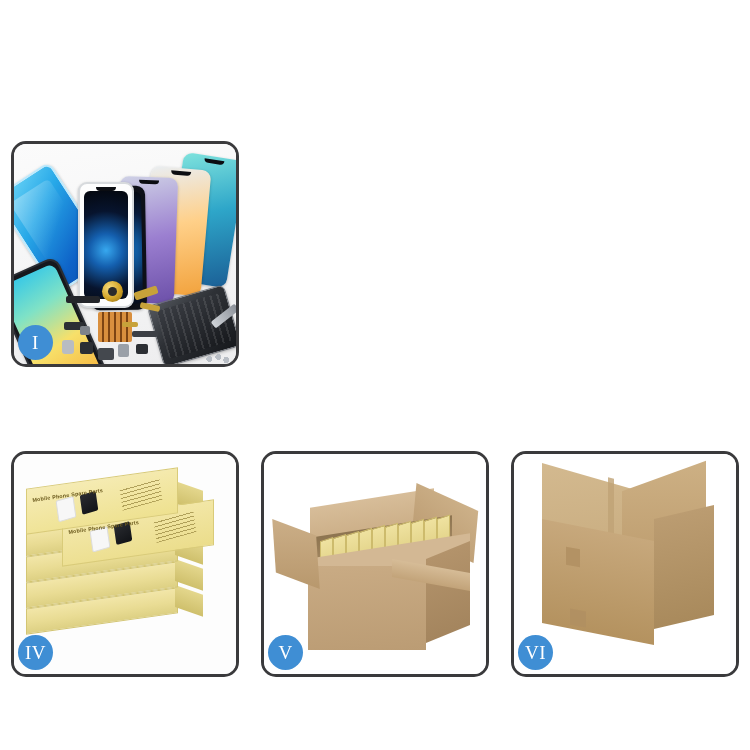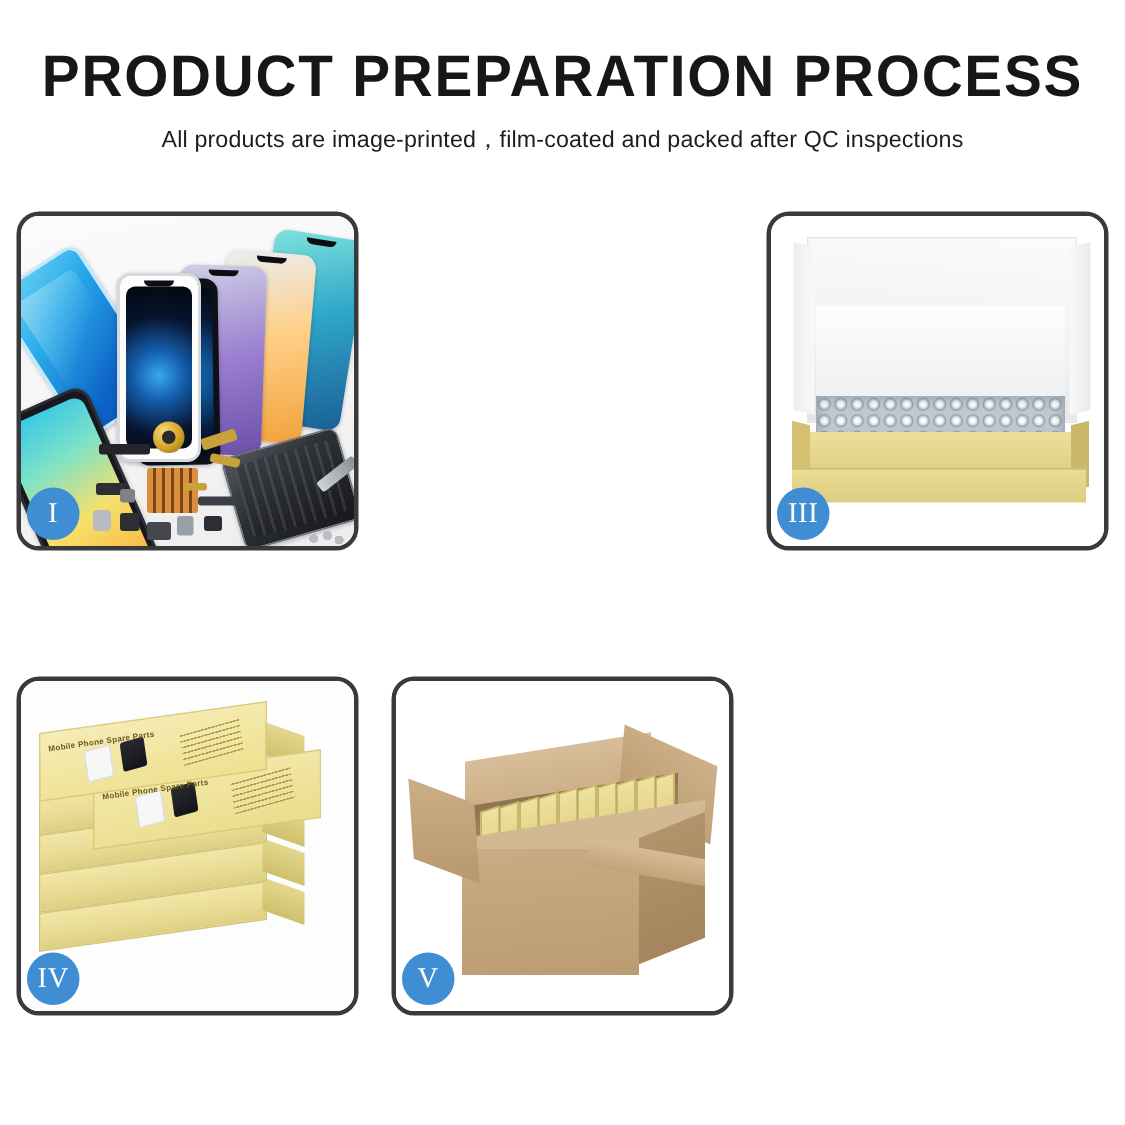--- a/index.html
+++ b/index.html
@@ -226,24 +226,20 @@
     background:#bfa276;transform:skewY(16deg);opacity:.8;}
   .tape{position:absolute;background:#b08f62;opacity:.85;}
   .tp1{left:52px;top:94px;width:14px;height:18px;transform:skewY(11deg);}
   .tp2{left:56px;top:156px;width:16px;height:16px;transform:skewY(11deg);}
 </style>
 </head>
 <body>
 
 <div class="page">
 
-  <div class="header">
-    <div class="title">PRODUCT PREPARATION PROCESS</div>
-    <div class="subtitle">All products are image-printed，film-coated and packed after QC inspections</div>
-  </div>
 
   <div class="grid">
 
     <div class="panel p1">
       <div class="scene">
         <div class="ph protector"></div>
         <div class="ph fan4">
             <div class="notch"></div>
           </div>
         <div class="ph fan3">
@@ -274,30 +270,20 @@
         <div class="sm s5"></div>
         <div class="sm s6"></div>
         <div class="sm s7"></div>
         <div class="tweezer"></div>
         <div class="screws"></div>
       </div>
       <div class="badge">I</div>
     </div>
 
 
-    <div class="panel p3">
-      <div class="scene">
-        <div class="lid3"></div>
-        <div class="foam3"></div>
-        <div class="bubblerow"></div>
-        <div class="base3"></div>
-        <div class="base3front"></div>
-      </div>
-      <div class="badge">III</div>
-    </div>
 
     <div class="panel p4">
       <div class="scene">
         <div class="stack">
           <div class="sbox k1">
               <span class="side"></span>
             </div>
           <div class="sbox k2">
               <span class="side"></span>
             </div>
@@ -347,15 +333,27 @@
         </div>
         <div class="c5top"></div>
         <div class="c5body"></div>
         <div class="c5right"></div>
         <div class="flapL"></div>
         <div class="flapFront"></div>
       </div>
       <div class="badge">V</div>
     </div>
 
+    <div class="panel p6">
+      <div class="scene">
+        <div class="c6top"></div>
+        <div class="c6top2"></div>
+        <div class="c6seam"></div>
+        <div class="c6left"></div>
+        <div class="c6right"></div>
+        <div class="tape tp1"></div>
+        <div class="tape tp2"></div>
+      </div>
+      <div class="badge">VI</div>
+    </div>
 
   </div>
 </div>
 
 </body></html>

